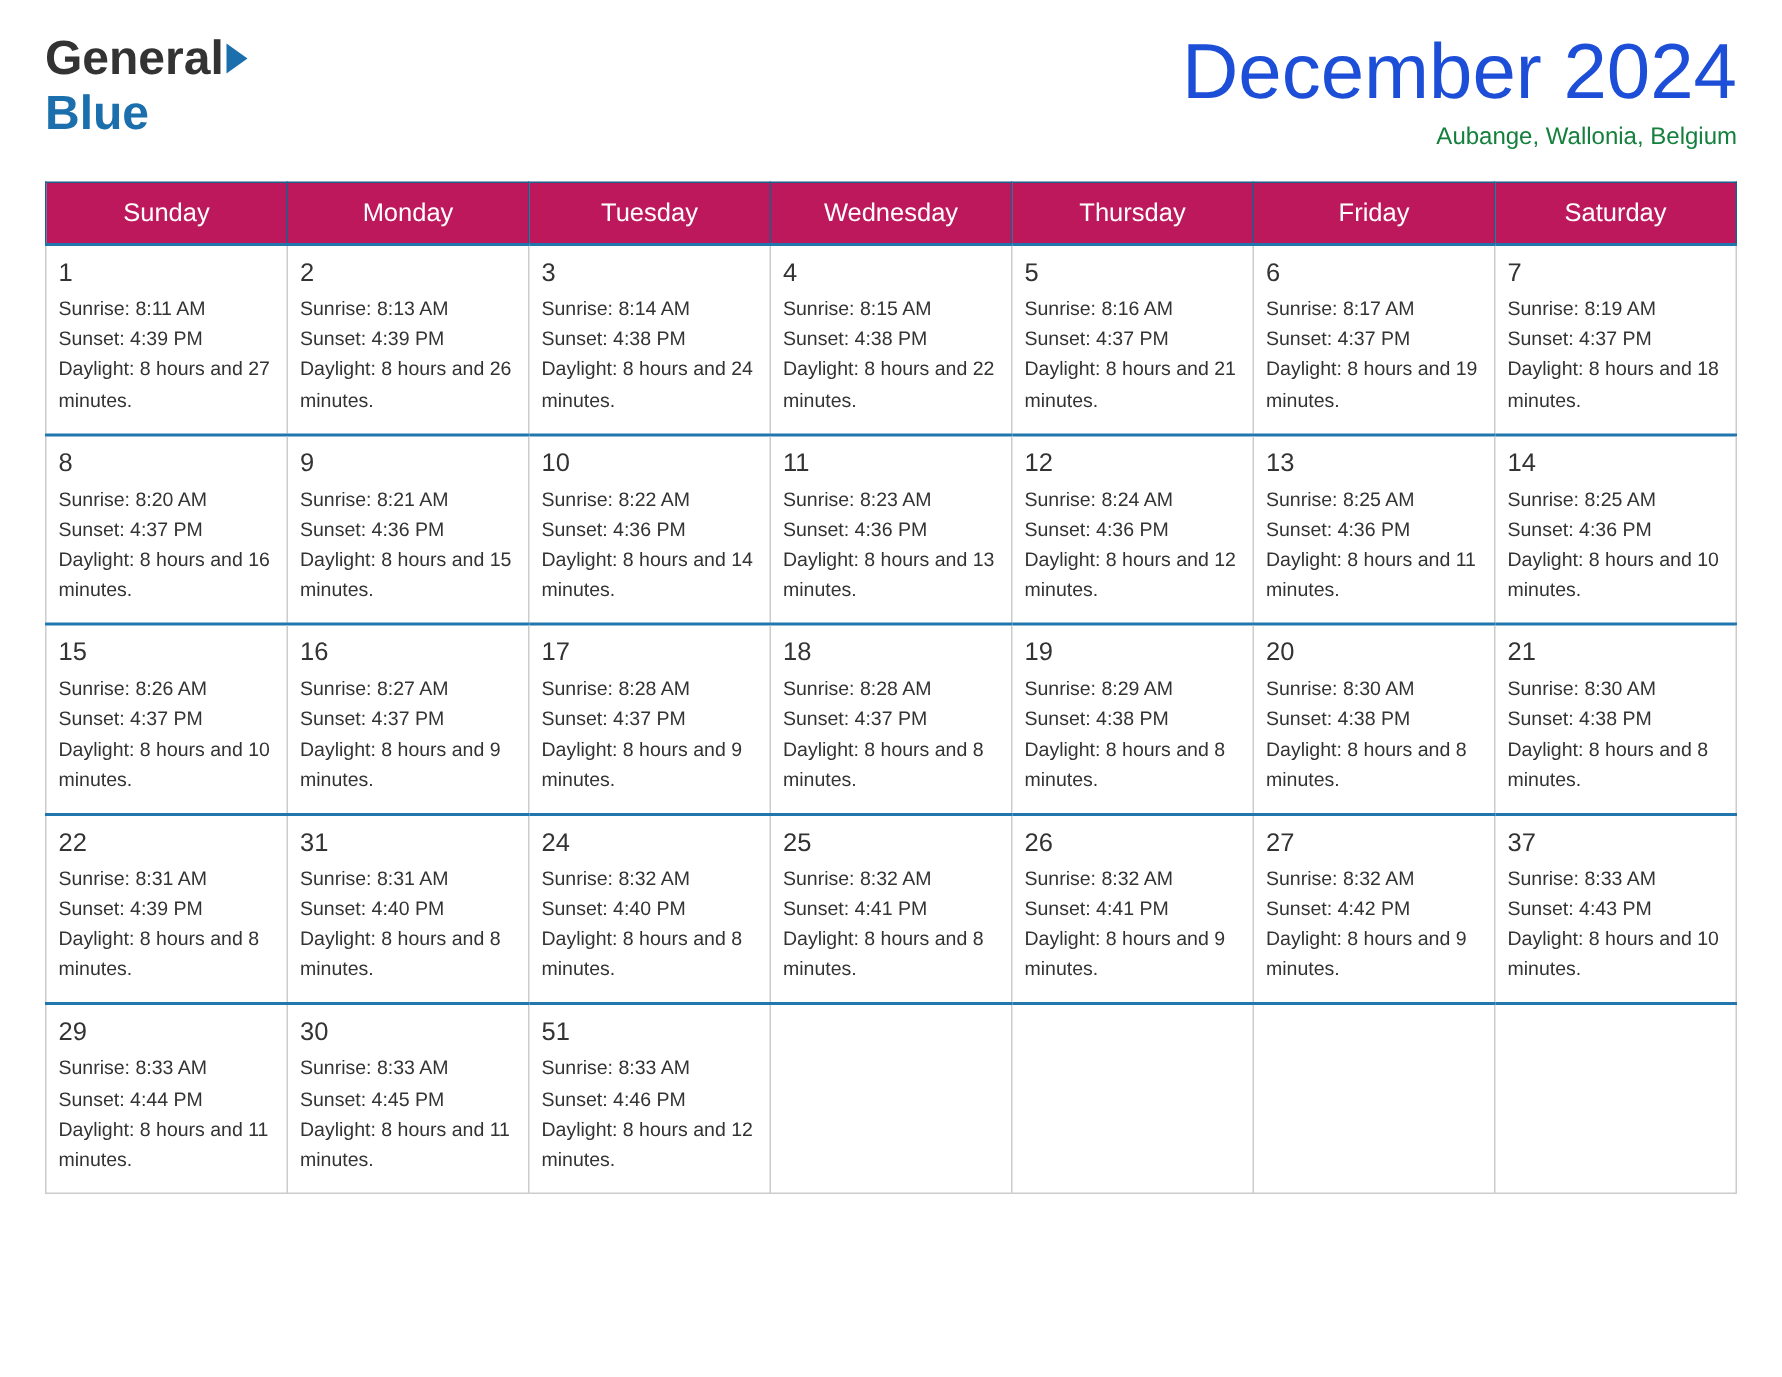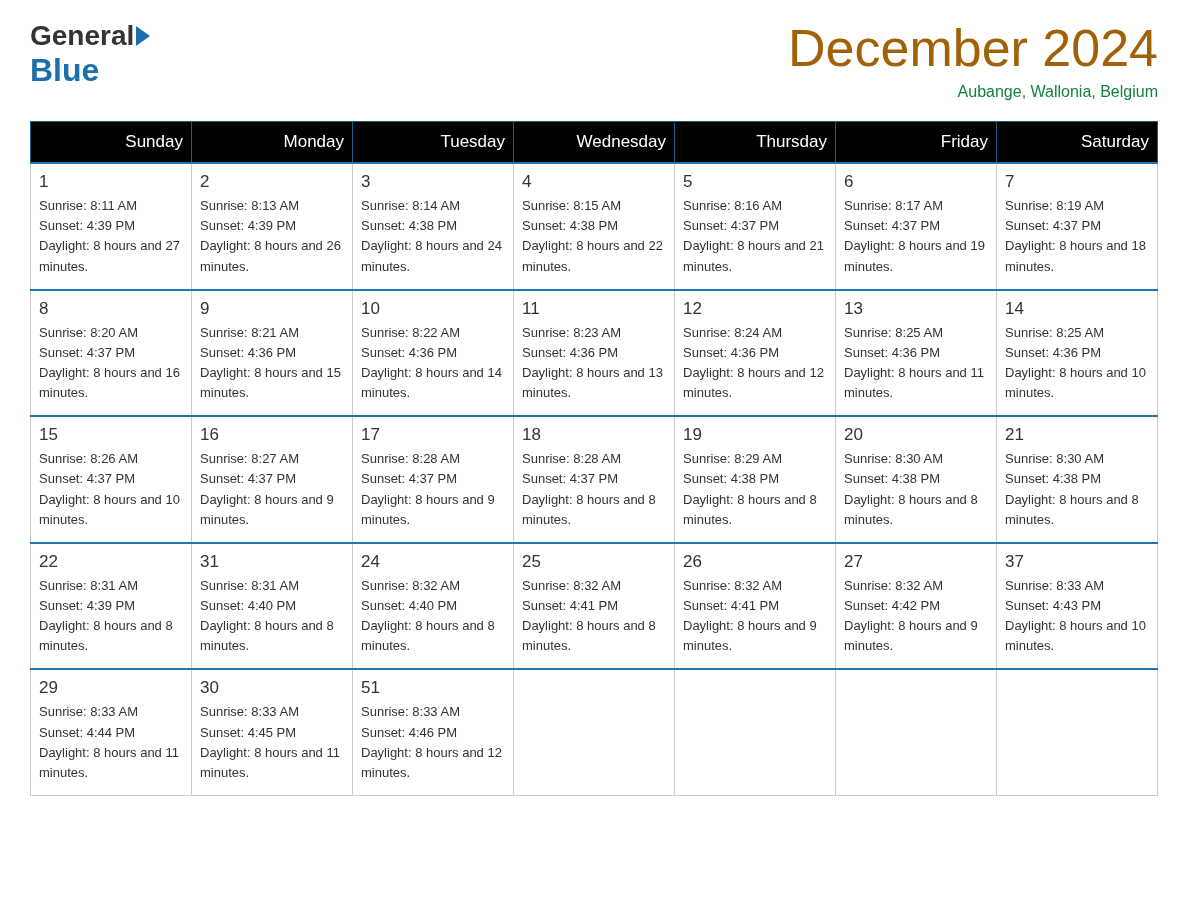--- a/index.html
+++ b/index.html
@@ -17,21 +17,21 @@
       margin-bottom: 20px;
     }
     .logo {
       display: flex;
       flex-direction: column;
       align-items: flex-start;
     }
     .logo-text {
       display: flex;
       align-items: center;
-      font-size: 28px;
+      font-size: 32px;
       font-weight: bold;
       color: #333;
     }
     .logo-general {
       color: #333;
     }
     .logo-arrow {
       display: inline-block;
       width: 0;
       height: 0;
@@ -44,39 +44,39 @@
       color: #1a6fac;
       font-size: 32px;
       font-weight: bold;
     }
     .title-area {
       text-align: right;
     }
     .month-title {
       font-size: 52px;
       font-weight: normal;
-      color: #a16207;
+      color: #1d4ed8;
       line-height: 1.1;
     }
     .subtitle {
       font-size: 16px;
       color: #15803d;
       margin-top: 6px;
     }
     .calendar {
       width: 100%;
       border-collapse: collapse;
     }
     .calendar thead tr th {
-      background-color: #000000;
+      background-color: #be185d;
       color: #fff;
       padding: 10px 8px;
       font-size: 17px;
       font-weight: normal;
-      text-align: right;
+      text-align: center;
       border: 1px solid #1a5f8a;
     }
     .calendar tbody tr td {
       vertical-align: top;
       padding: 8px 8px 12px 8px;
       border: 1px solid #ccc;
       border-top: 2px solid #2176ae;
       width: 14.28%;
       font-size: 13px;
       color: #333;

